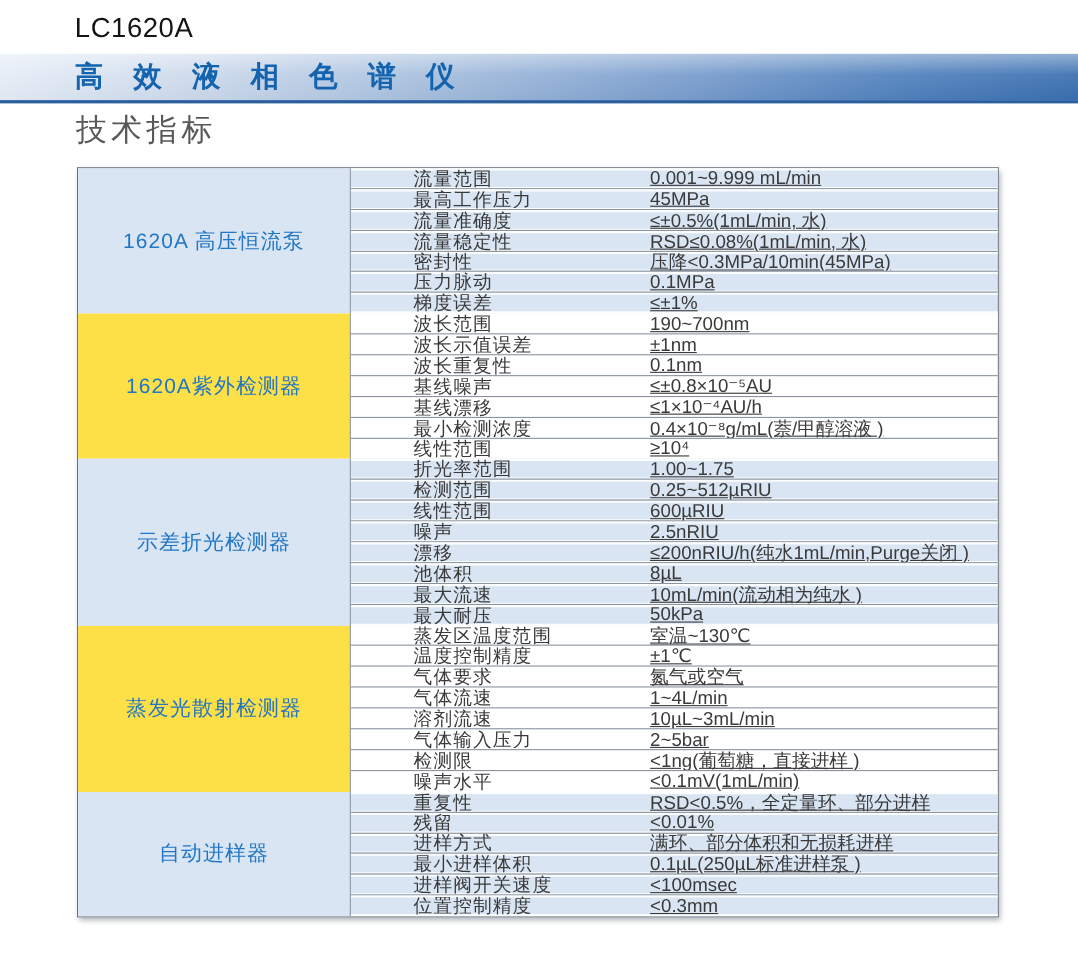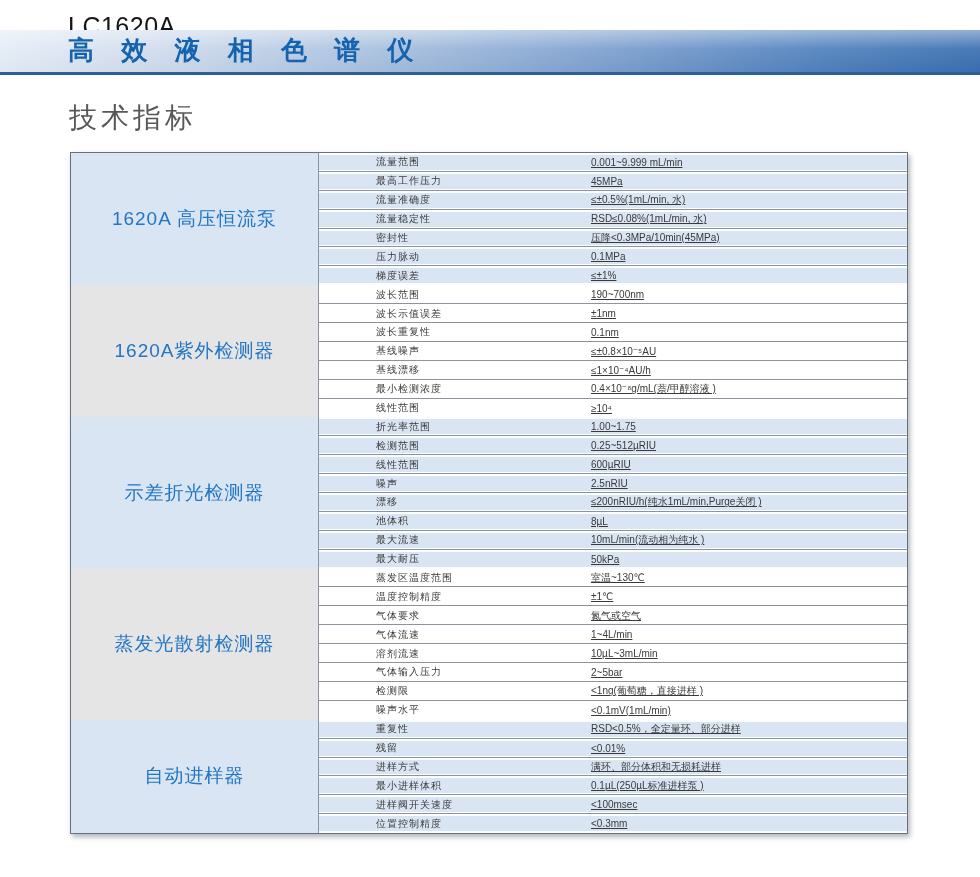--- a/index.html
+++ b/index.html
@@ -10,21 +10,21 @@
     font-family: "Liberation Sans", "DejaVu Sans", sans-serif;
     overflow: hidden;
   }
   .model-title {
     position: absolute; left: 68px; top: 1px;
     font-size: 25px; font-weight: 500; color: #151515;
     letter-spacing: 0.5px;
     margin-top: 11px;
   }
   .banner {
-    position: absolute; left: 0; top: 30px;
+    position: absolute; left: 0; top: 49px;
     width: 980px; height: 45px;
     background:
       linear-gradient(180deg, rgba(255,255,255,0.45) 0%, rgba(255,255,255,0.08) 45%, rgba(0,0,0,0.02) 100%),
       linear-gradient(90deg, #e4ecf6 0%, #ccd9eb 18%, #a8c0de 38%, #7c9fce 62%, #4f80bc 84%, #3a6fb0 100%);
     border-bottom: 3px solid #2c5f9e;
   }
   .banner-text {
     padding-left: 68px;
     line-height: 41px;
     font-size: 26px; font-weight: bold;
@@ -41,30 +41,30 @@
     width: 838px;
     background: #ffffff;
     border: 1px solid #69717d;
     box-shadow: 2px 3px 5px rgba(110,120,132,0.55);
   }
   .section { display: flex; }
   .head-cell {
     width: 248px; flex: none;
     border-right: 1px solid #8a939e;
     display: flex; align-items: center; justify-content: center;
-    background: #e5e5e5;
+    background: #fde047;
   }
   .head-label {
     font-size: 19px; color: #2176c5; letter-spacing: 1px;
   }
   .rows { flex: 1 1 auto; display: flex; flex-direction: column; }
   .row {
     height: 18.9px;
     display: flex; align-items: center;
-    font-size: 10px; color: #3a3a3a;
+    font-size: 17px; color: #3a3a3a;
     background: #ffffff;
   }
   .row + .row { box-shadow: 0 -1px 0 #8a939e; }
   .row .label {
     width: 272px; flex: none;
     padding-left: 57px;
     letter-spacing: 1px;
     white-space: nowrap;
   }
   .row .value { flex: 1 1 auto; white-space: nowrap; text-decoration: underline; }

